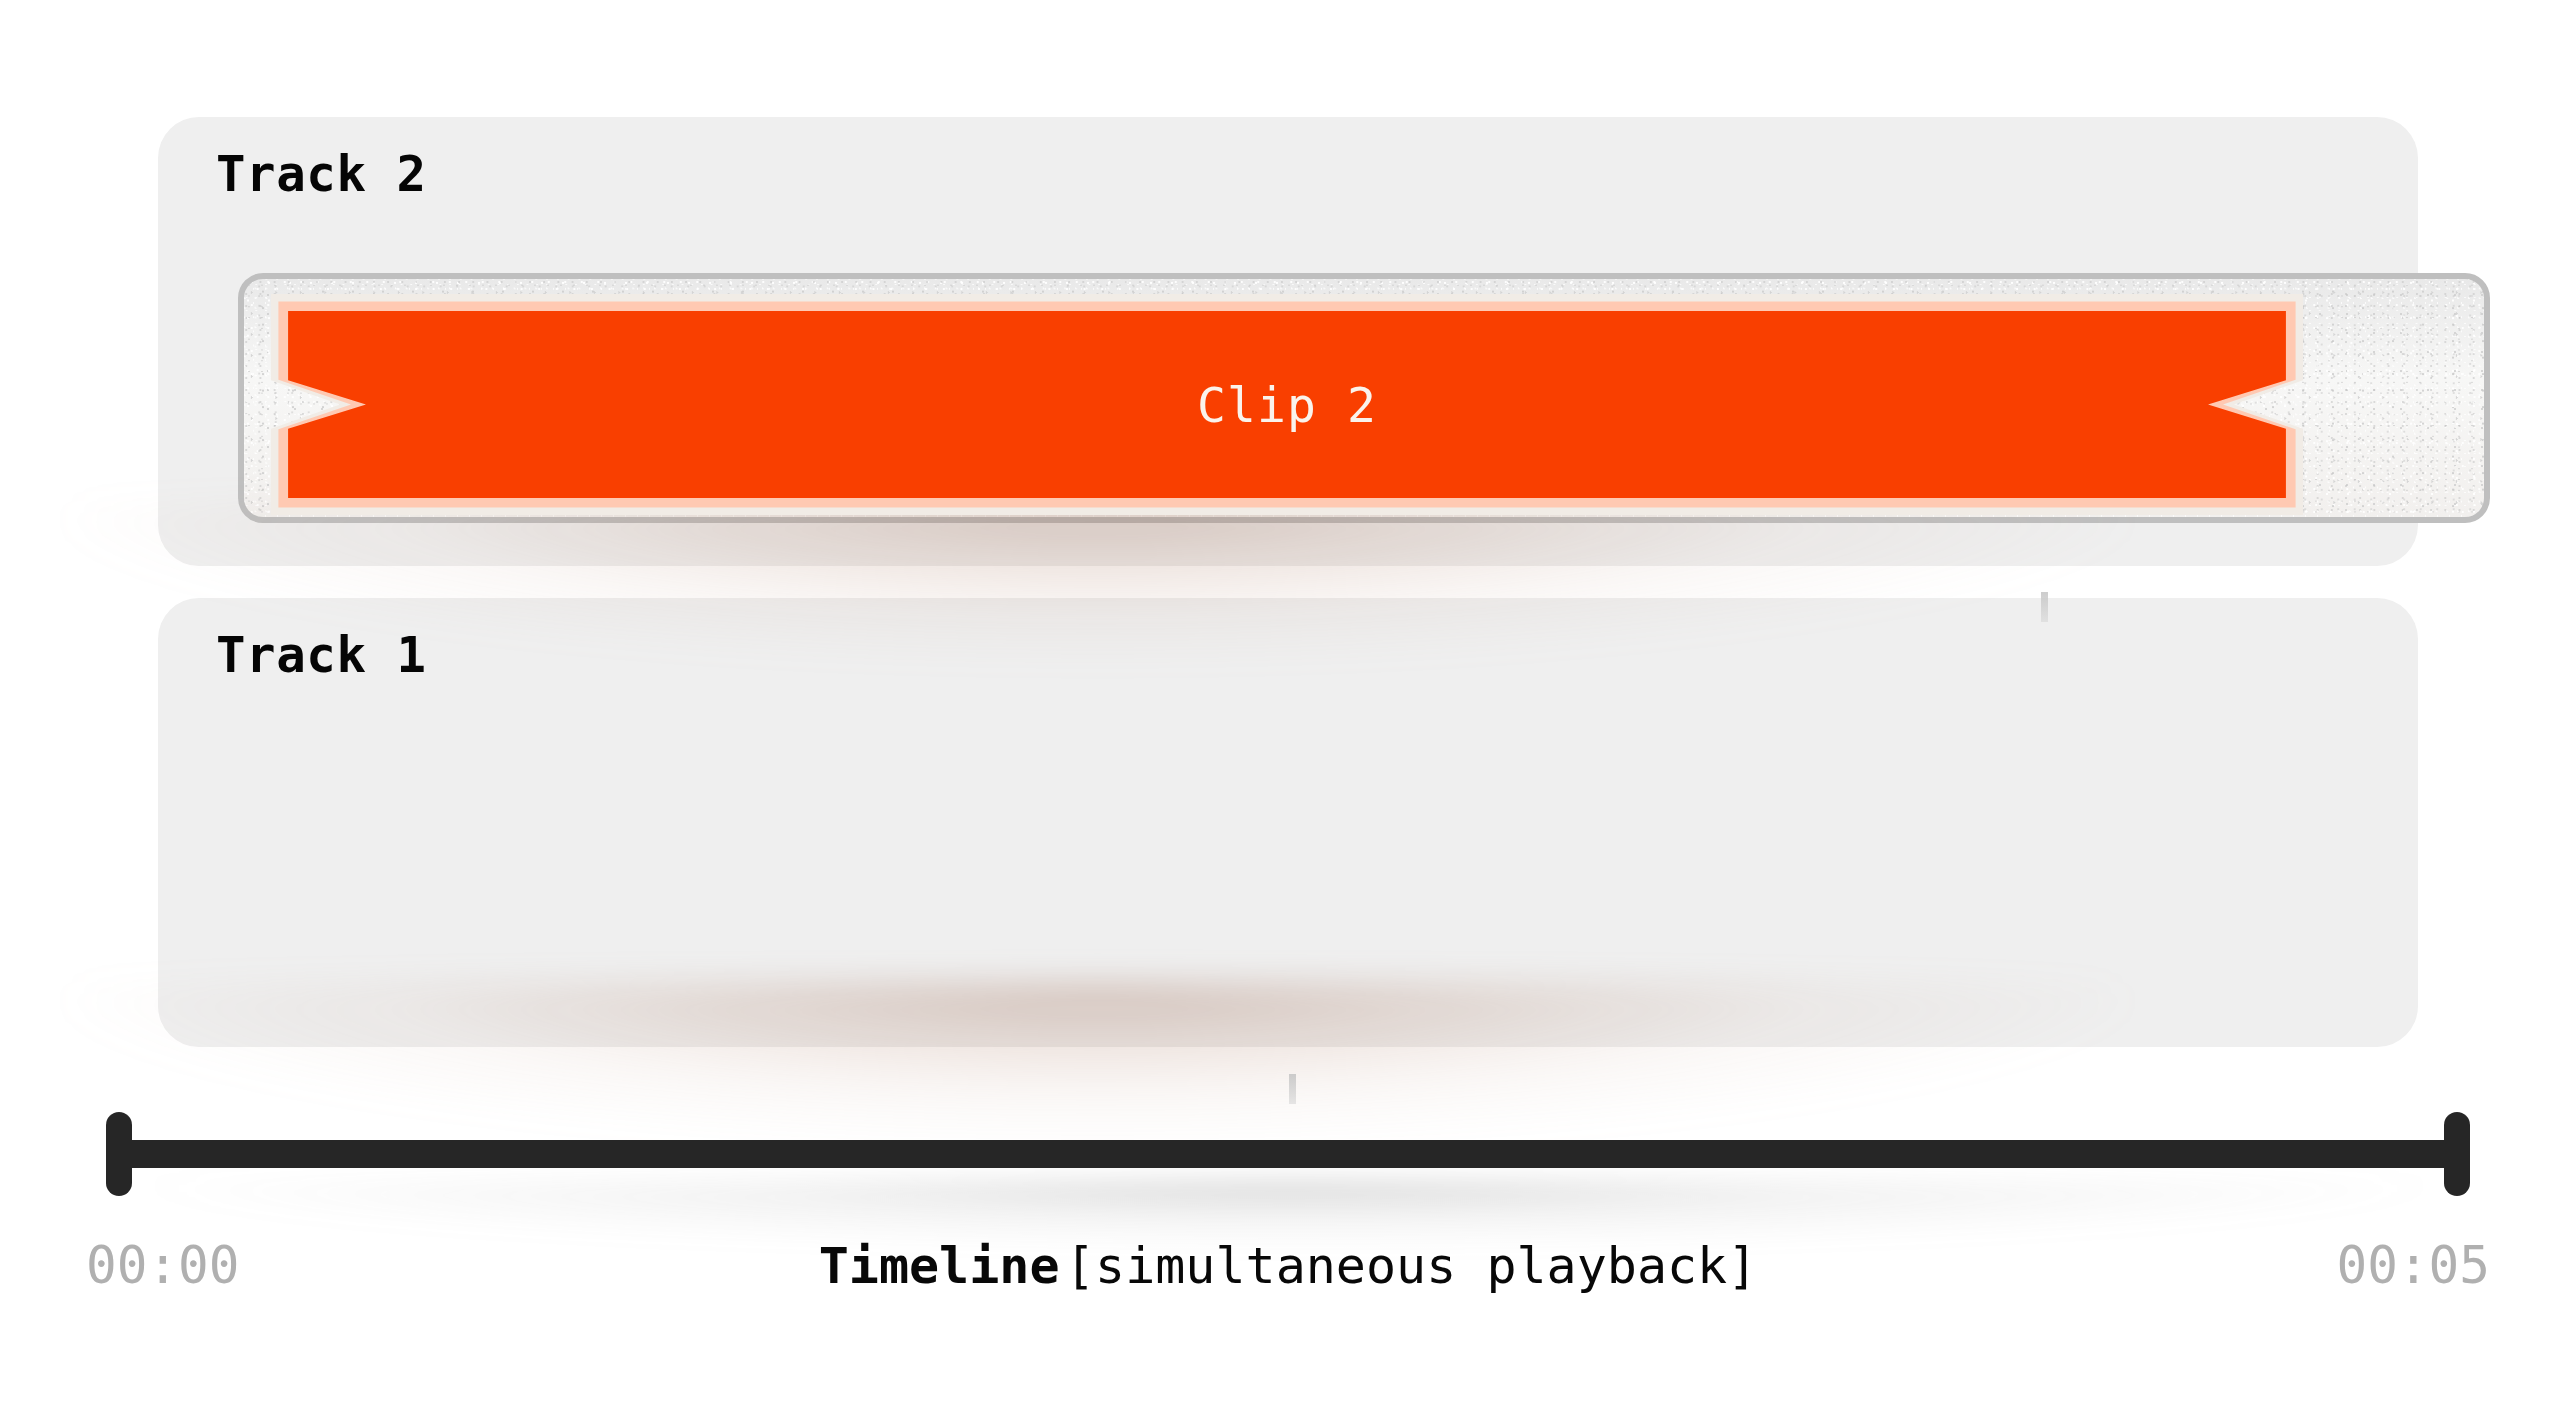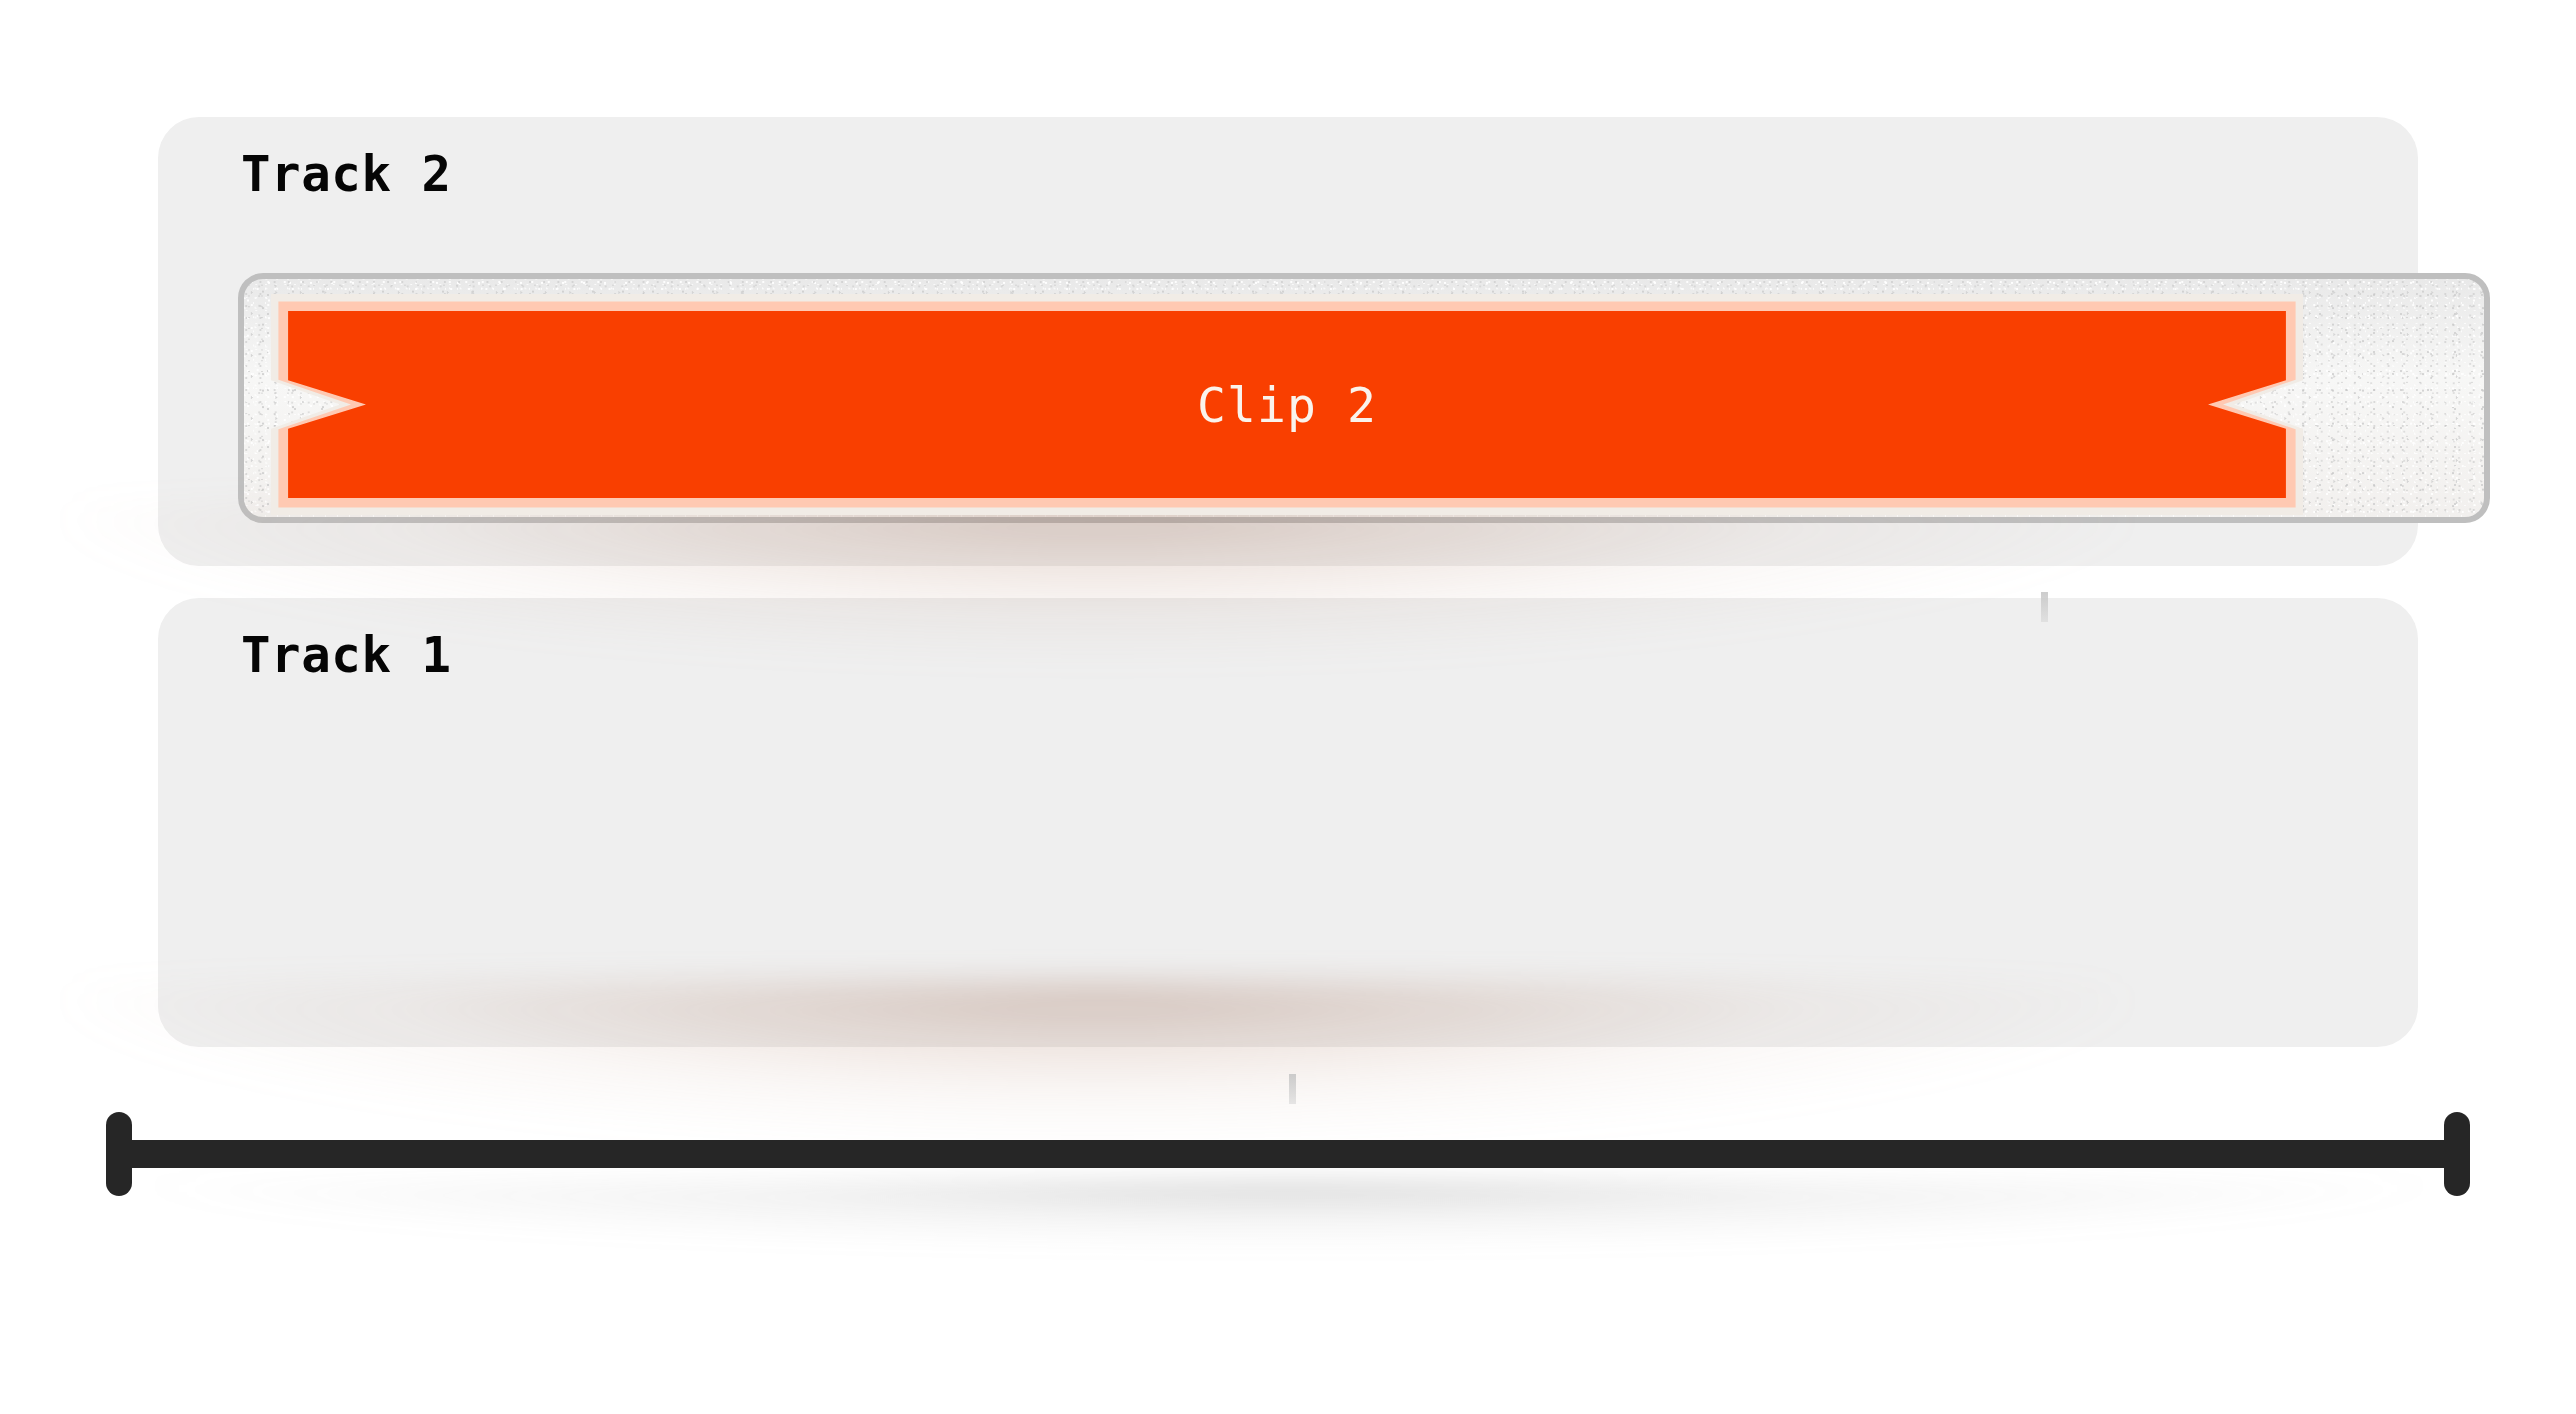--- a/index.html
+++ b/index.html
@@ -39,21 +39,20 @@
     position: absolute;
     left: 58px;
     top: 33px;
     font-family: "DejaVu Sans Mono", "Liberation Mono", monospace;
     font-weight: bold;
     font-size: 49px;
     letter-spacing: 0.6px;
     color: #050505;
     white-space: nowrap;
     line-height: 1;
-    margin-left: 25px;
   }
 
   
   .lane {
     position: absolute;
     left: 80px;
     top: 156px;
     width: 2252px;
     height: 250px;
     border-radius: 25px;
@@ -294,15 +293,24 @@
   <div class="clip-shadow" id="clip-shadow-1"></div>
   <div class="tick" id="tick-b"></div>
 
   <div id="ruler-shadow"></div>
   <div id="ruler">
     <div class="ruler-bar"></div>
     <div class="ruler-cap" id="ruler-cap-left"></div>
     <div class="ruler-cap" id="ruler-cap-right"></div>
   </div>
 
+  <div id="caption-row">
+    <div class="time-label" id="time-start">00:00</div>
+
+    <div id="caption-center">
+      <span id="caption-title">Timeline</span><span> </span><span id="caption-note">[simultaneous playback]</span>
+    </div>
+
+    <div class="time-label" id="time-end">00:05</div>
+  </div>
 
 </div>
 
 
 </body></html>

